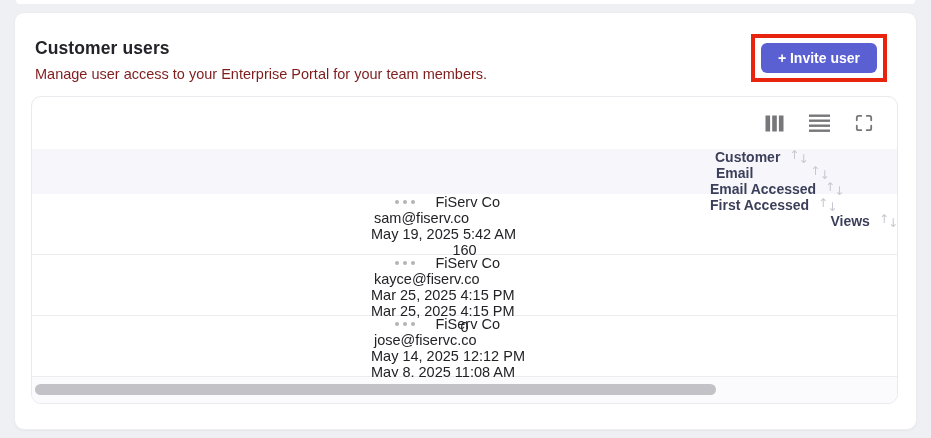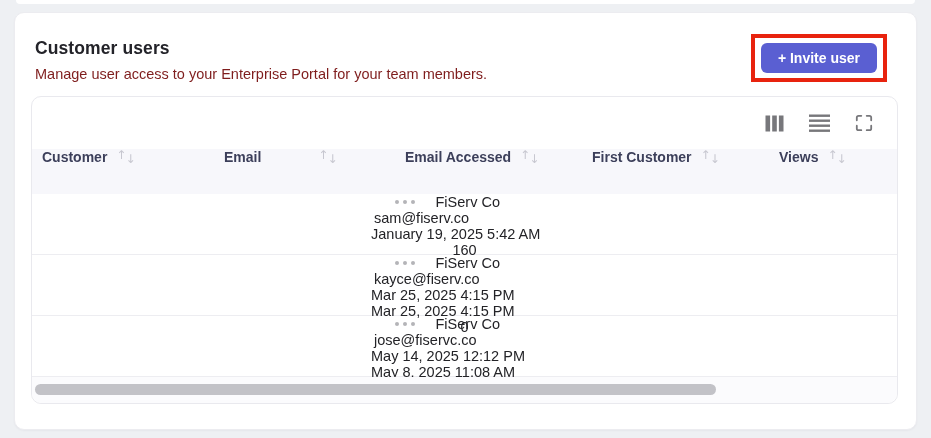--- a/index.html
+++ b/index.html
@@ -38,22 +38,22 @@
     margin: 14px 18px 0 16px; border: 1px solid #e9e9ee; border-radius: 10px;
     background: #ffffff;
   }
   .toolbar {
     height: 52px; display: flex; align-items: center; justify-content: flex-end;
     gap: 25px; padding-right: 24px;
   }
   .tool-btn { background: none; border: none; cursor: pointer; display: flex; align-items: center; padding: 0; }
   .tool-btn svg { display: block; }
   .thead {
-    display: flex; align-items: flex-start; height: 45px;
-    background: #f7f7fb; color: #3c3f5a; font-weight: 700; font-size: 14px;
+    display: flex; align-items: flex-end; height: 45px;
+    background: #f7f7fb; color: #3c3f5a; font-weight: 700; font-size: 14px; flex-direction: column;
   }
   .c1 { width: 192px; } .c2 { width: 181px; gap: 48px; } .c3 { width: 187px; }
   .c4 { width: 187px; } .c5 { flex: 1; }
   .th { display: flex; align-items: center; }
   .thead .c1 { padding-left: 10px; }
   .sort {
     display: inline-flex; margin-left: 9px; color: #c7c7d0;
     font-family: "DejaVu Sans", sans-serif; font-size: 12px; font-weight: 400;
     letter-spacing: -1px; cursor: pointer; user-select: none;
   }
@@ -142,21 +142,21 @@
           </span>
       </div>
       <div class="th c3">
         <span>Email Accessed</span>
         <span class="sort">
             <span class="up">↑</span>
             <span class="dn">↓</span>
           </span>
       </div>
       <div class="th c4">
-        <span>First Customer</span>
+        <span>First Accessed</span>
         <span class="sort">
             <span class="up">↑</span>
             <span class="dn">↓</span>
           </span>
       </div>
       <div class="th c5">
         <span>Views</span>
         <span class="sort">
             <span class="up">↑</span>
             <span class="dn">↓</span>
@@ -167,21 +167,21 @@
     <div class="trow">
       <div class="c1 cell-customer">
         <button class="dots-btn">
             <i></i>
             <i></i>
             <i></i>
           </button>
         <span>FiServ Co</span>
       </div>
       <div class="c2">sam@fiserv.co</div>
-      <div class="c3">January 19, 2025 5:42 AM</div>
+      <div class="c3">May 19, 2025 5:42 AM</div>
       <div class="c5">160</div>
     </div>
 
     <div class="trow">
       <div class="c1 cell-customer">
         <button class="dots-btn">
             <i></i>
             <i></i>
             <i></i>
           </button>

